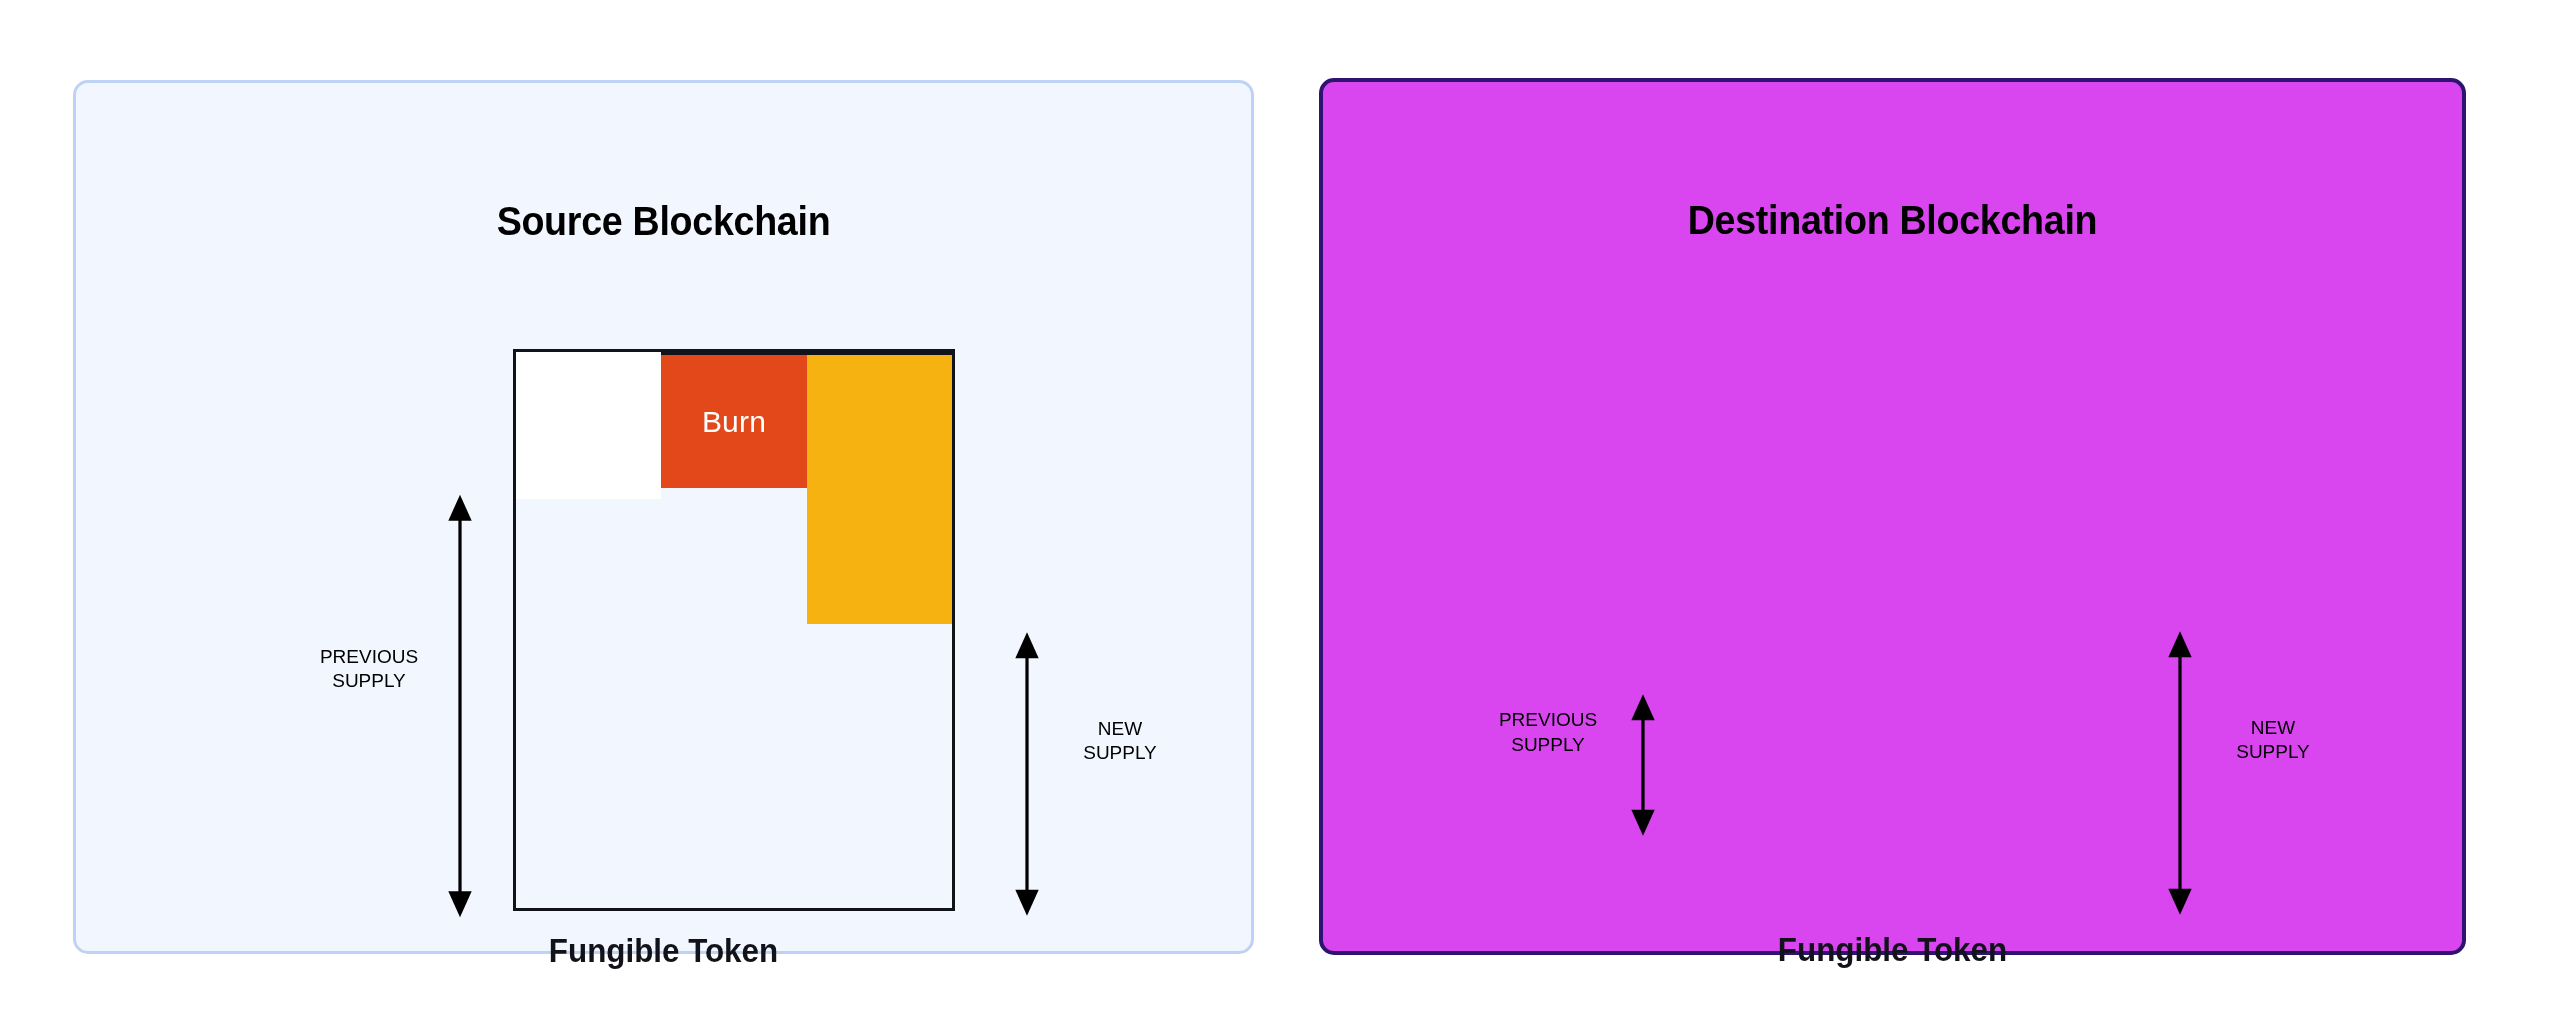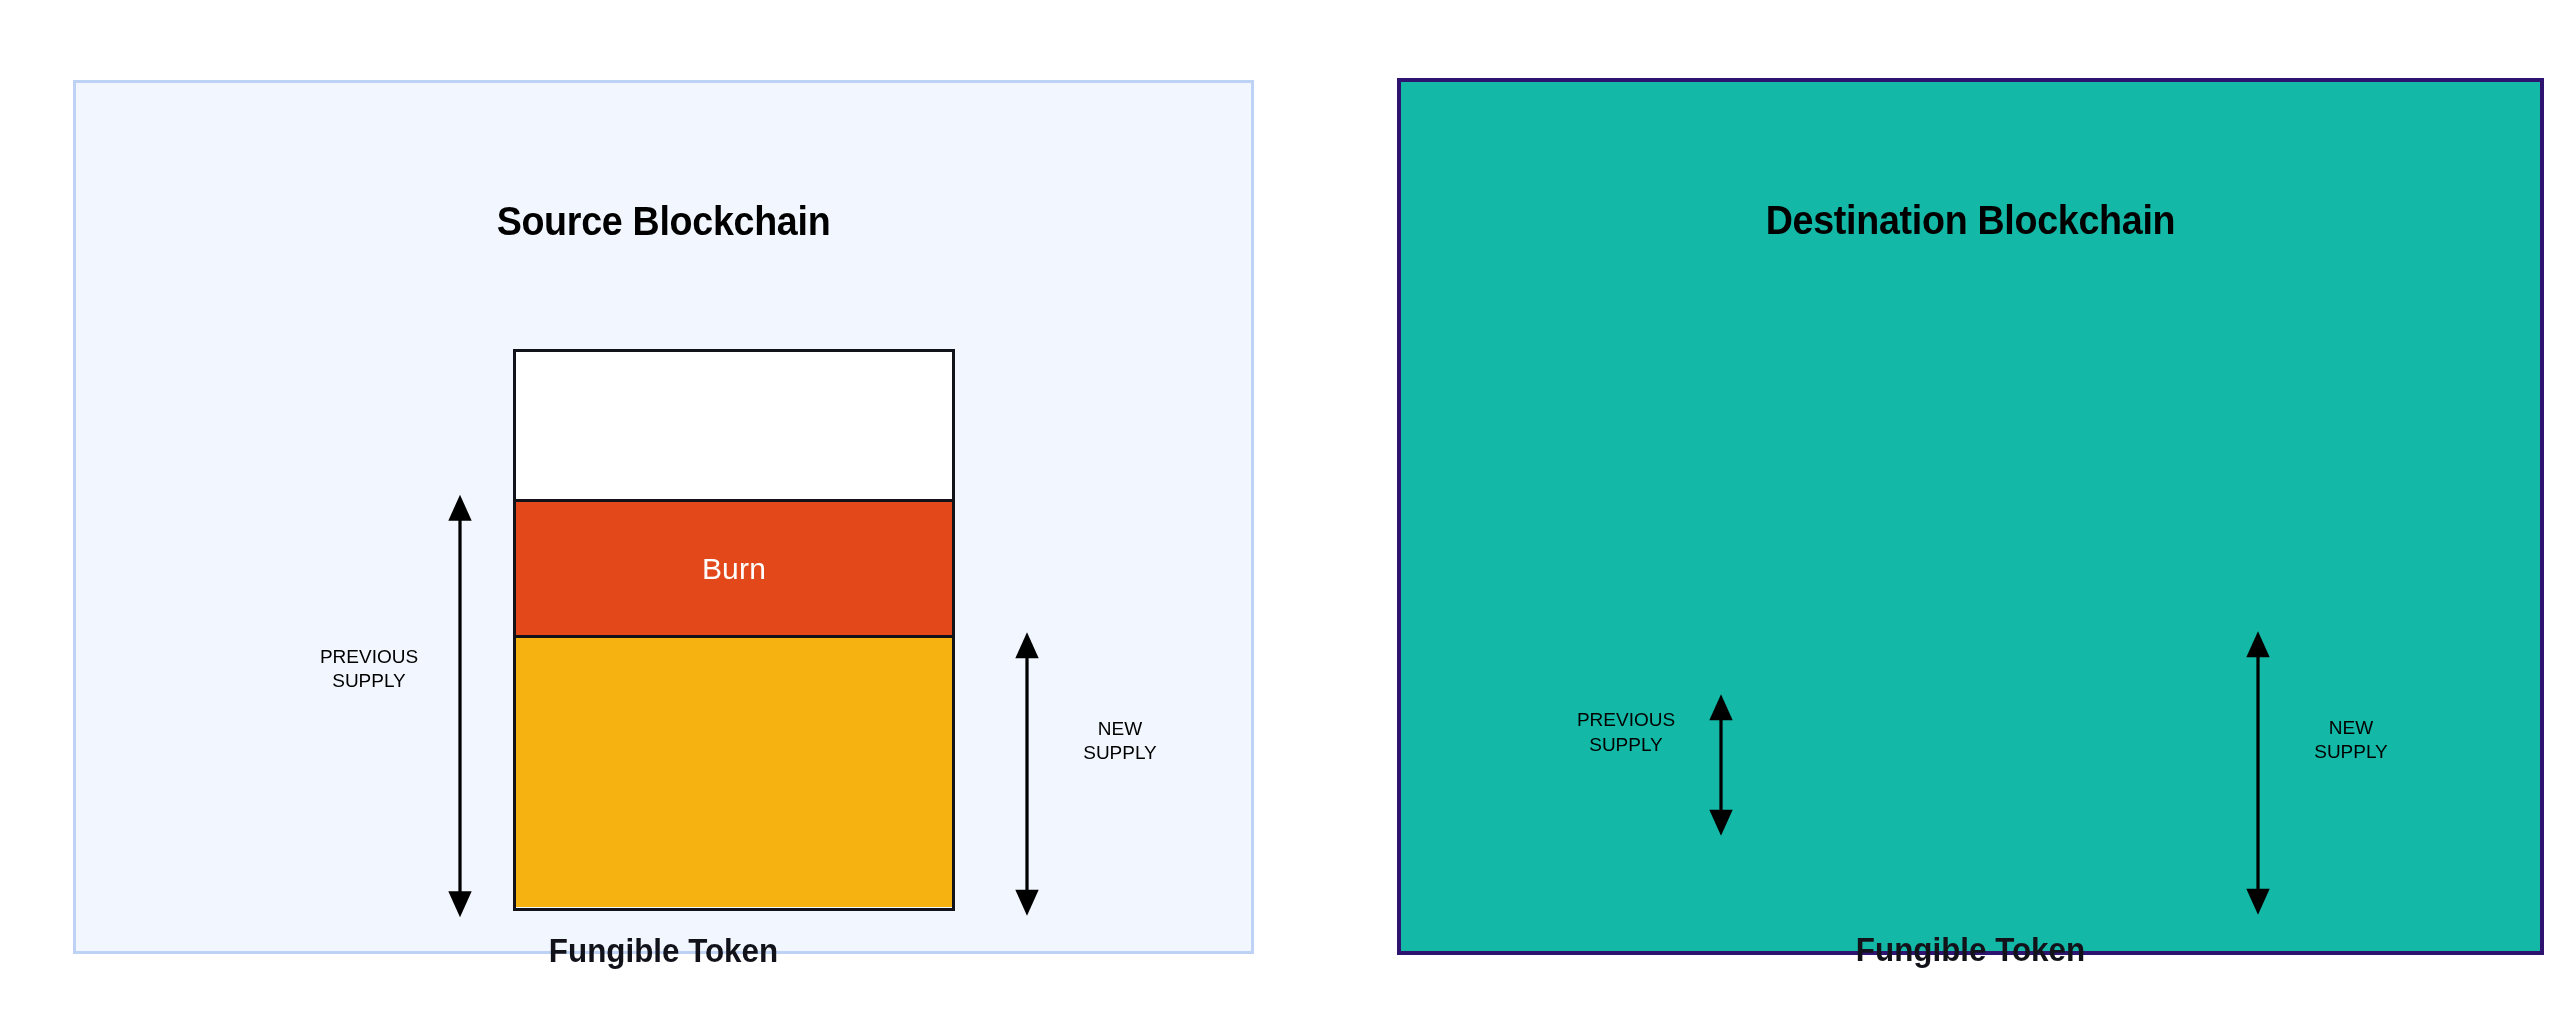--- a/index.html
+++ b/index.html
@@ -19,35 +19,36 @@
     position: absolute;
     inset: 0;
     width: 2576px;
     height: 1033px;
   }
 
   
   .panel {
     position: absolute;
     box-sizing: border-box;
+    border-radius: 15px;
   }
   .panel-source {
     left: 73px;
     top: 80px;
     width: 1181px;
     height: 874px;
     background: #F2F6FE;
     border: 3.9px solid #BDD2F5;
   }
   .panel-destination {
-    left: 1397px;
+    left: 1319px;
     top: 78px;
     width: 1147px;
     height: 877px;
-    background: #14b8a6;
+    background: #d946ef;
     border: 4.6px solid #2E1370;
   }
 
   
   .panel-title {
     position: absolute;
     left: 0;
     right: 0;
     top: 116px;
     text-align: center;
@@ -74,21 +75,21 @@
     white-space: nowrap;
     transform: scaleX(0.95);
   }
 
   
   .bar {
     position: absolute;
     box-sizing: border-box;
     border: 3.3px solid #12131A;
     display: flex;
-    flex-direction: column;
+    flex-direction: row;
   }
   .bar-source {
     left: 437px;
     top: 266px;
     width: 442px;
     height: 562px;
   }
 
   .seg {
     box-sizing: border-box;

